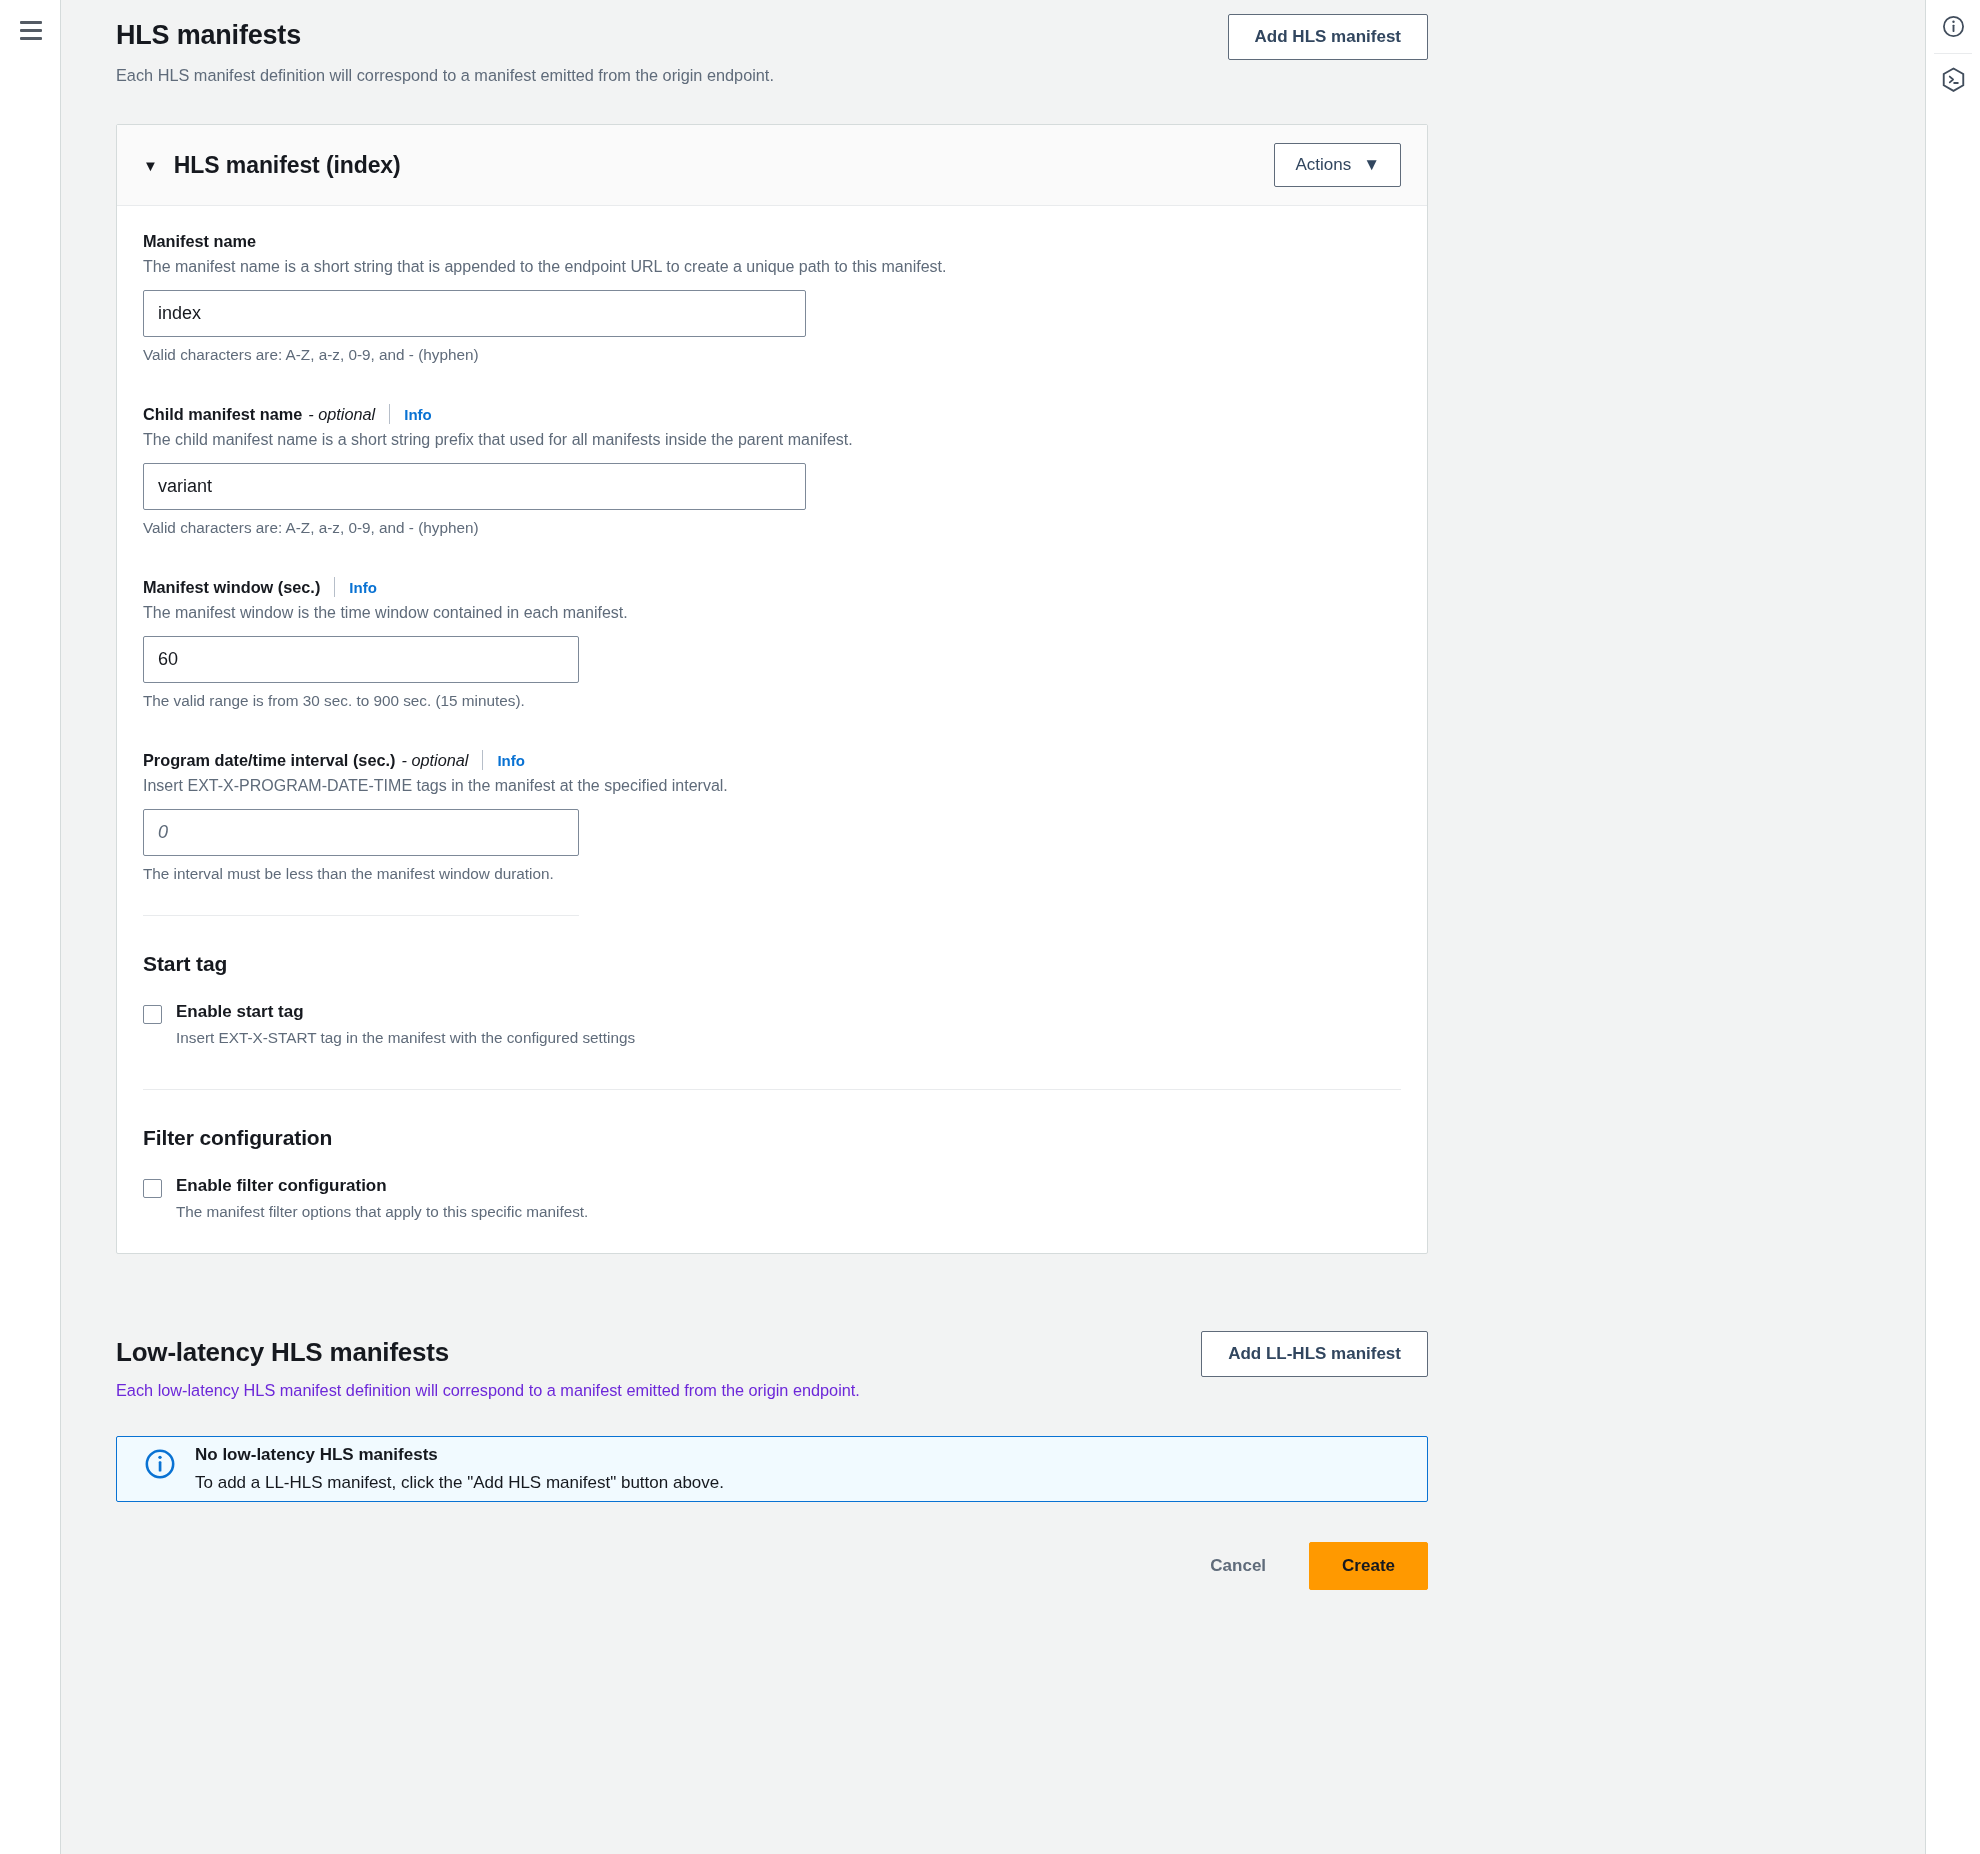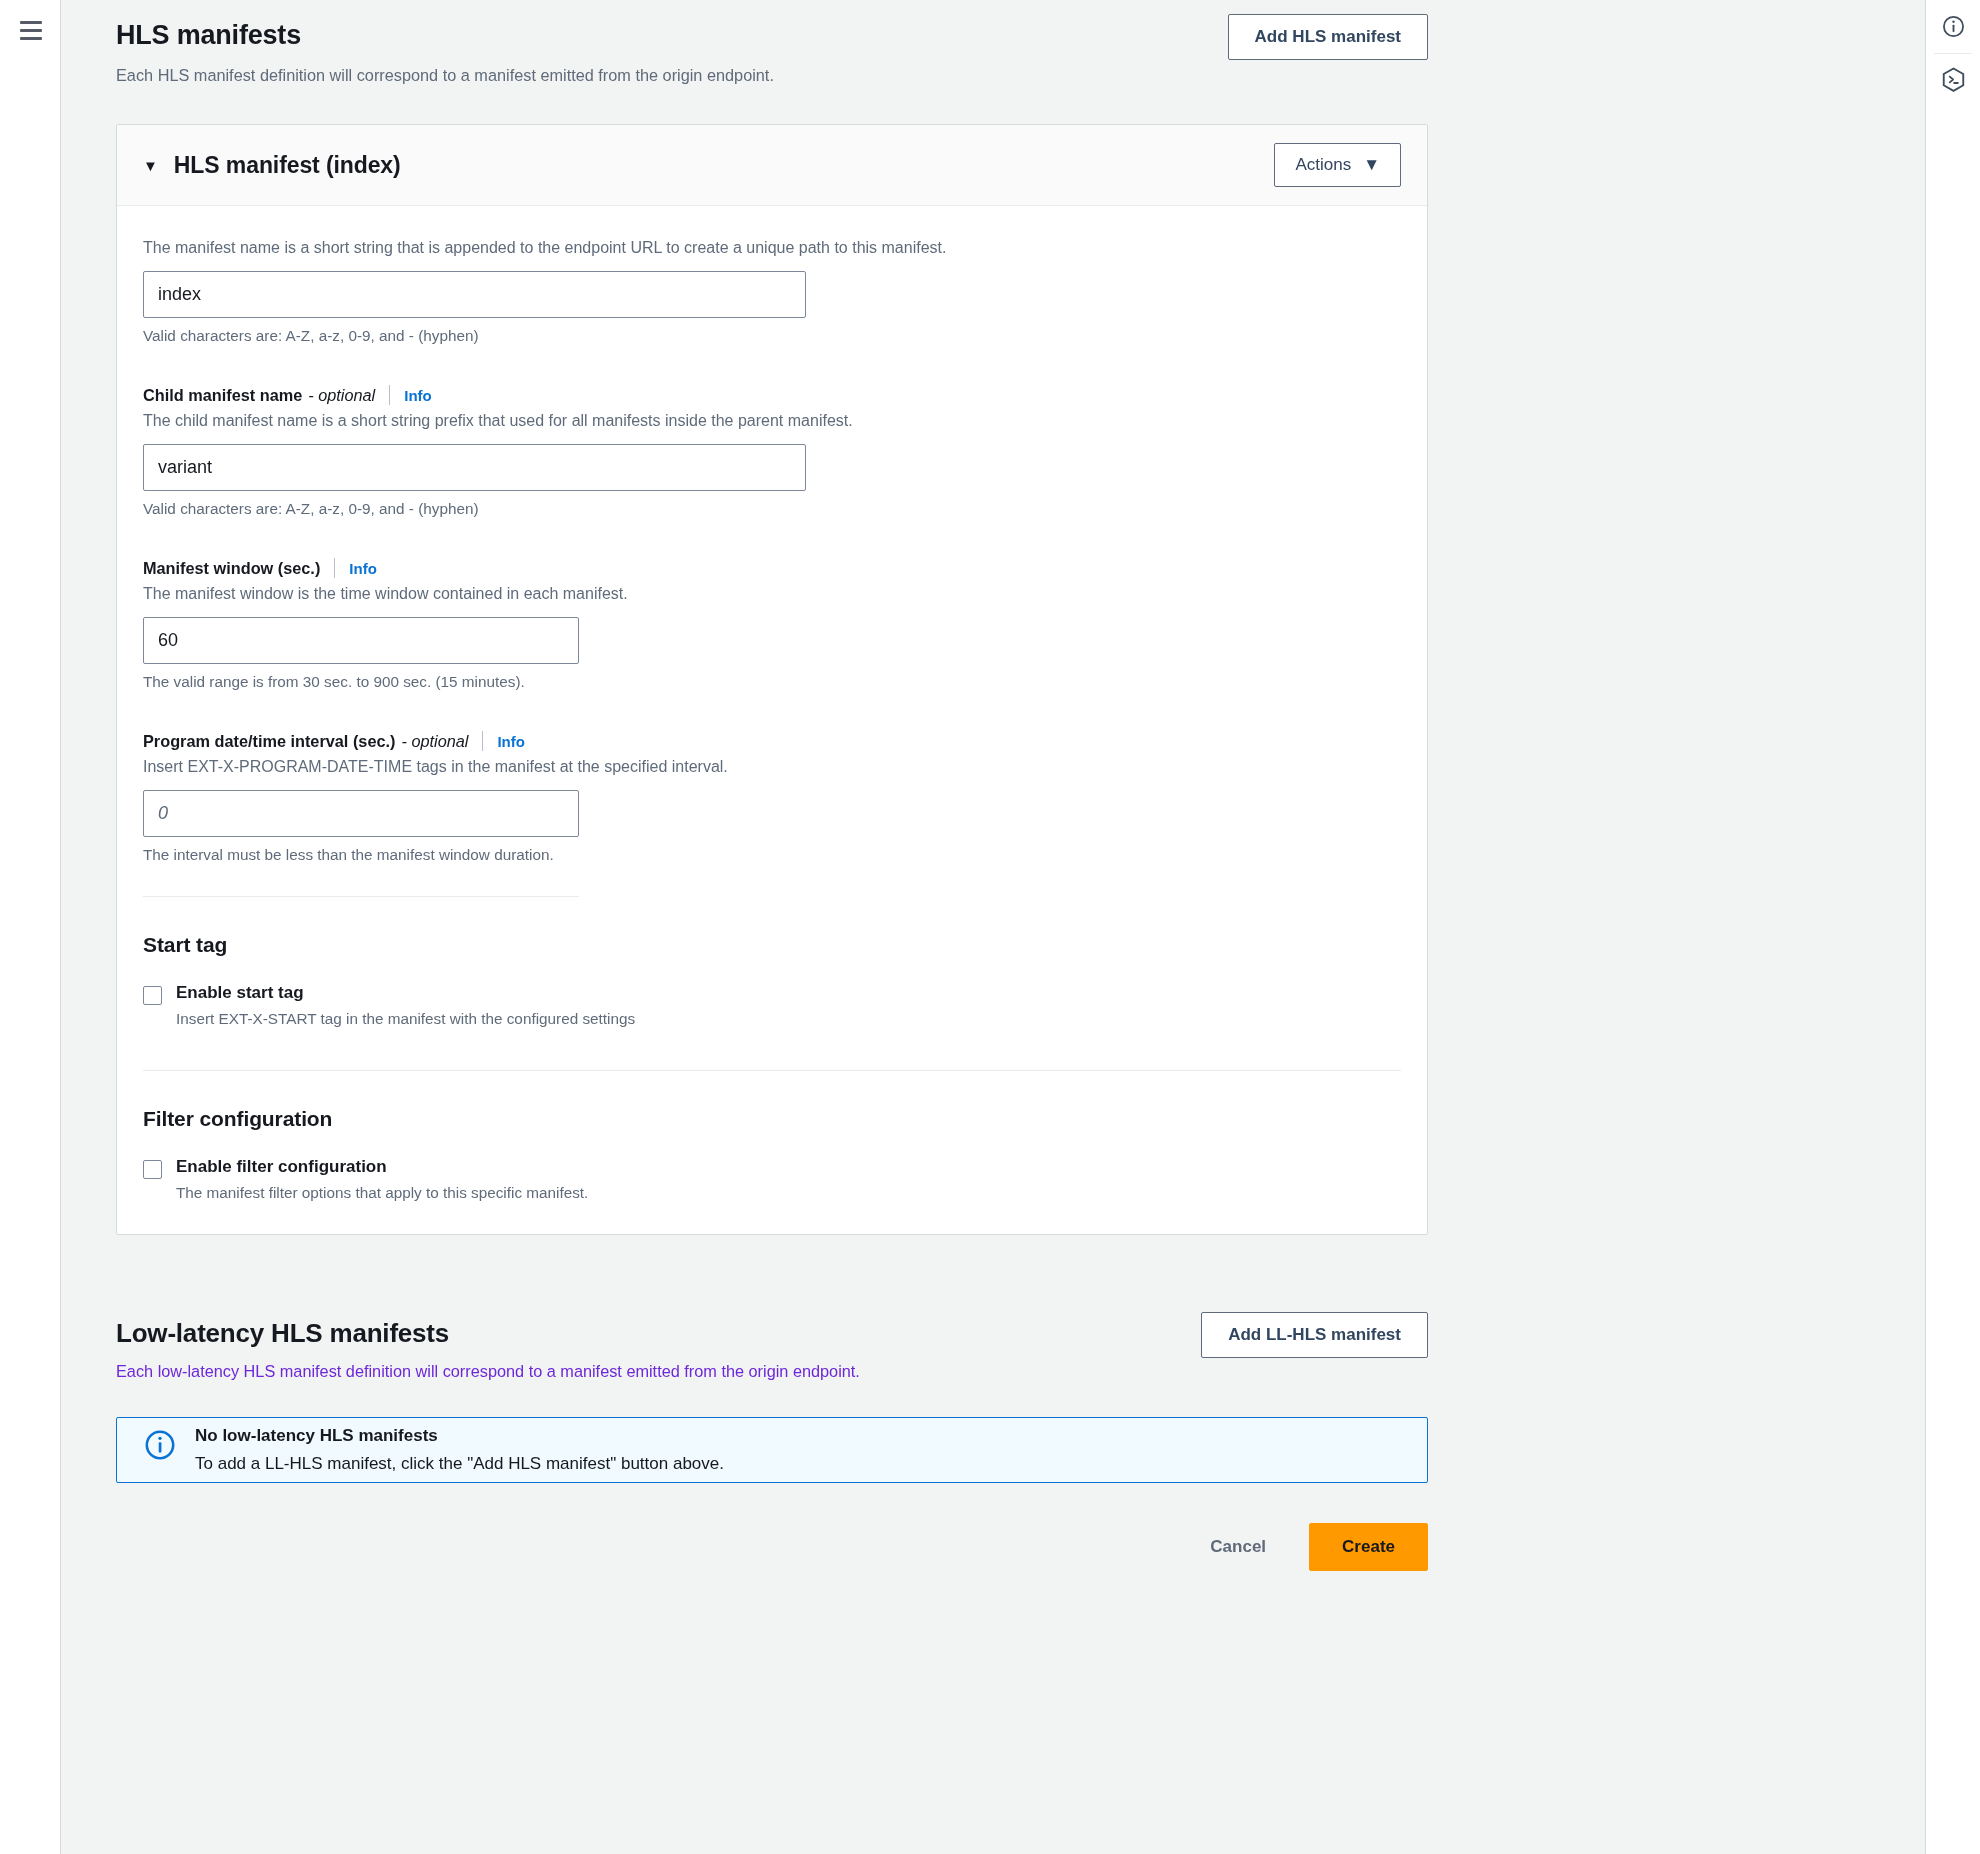--- a/index.html
+++ b/index.html
@@ -399,20 +399,23 @@
           </div>
           <button class="btn btn-actions">
             <span>Actions</span>
             <span>▼</span>
           </button>
         </div>
 
         <div class="card-body">
 
           <div class="field">
+            <div class="field-label">
+              <span>Manifest name</span>
+            </div>
             <div class="field-desc wide">The manifest name is a short string that is appended to the endpoint URL to create a unique path to this manifest.</div>
             <input class="text-input w-long" type="text" value="index" style="">
             <div class="constraint">Valid characters are: A-Z, a-z, 0-9, and - (hyphen)</div>
           </div>
 
           <div class="spacer-lg"></div>
 
           <div class="field">
             <div class="field-label">
               <span>Child manifest name</span>

